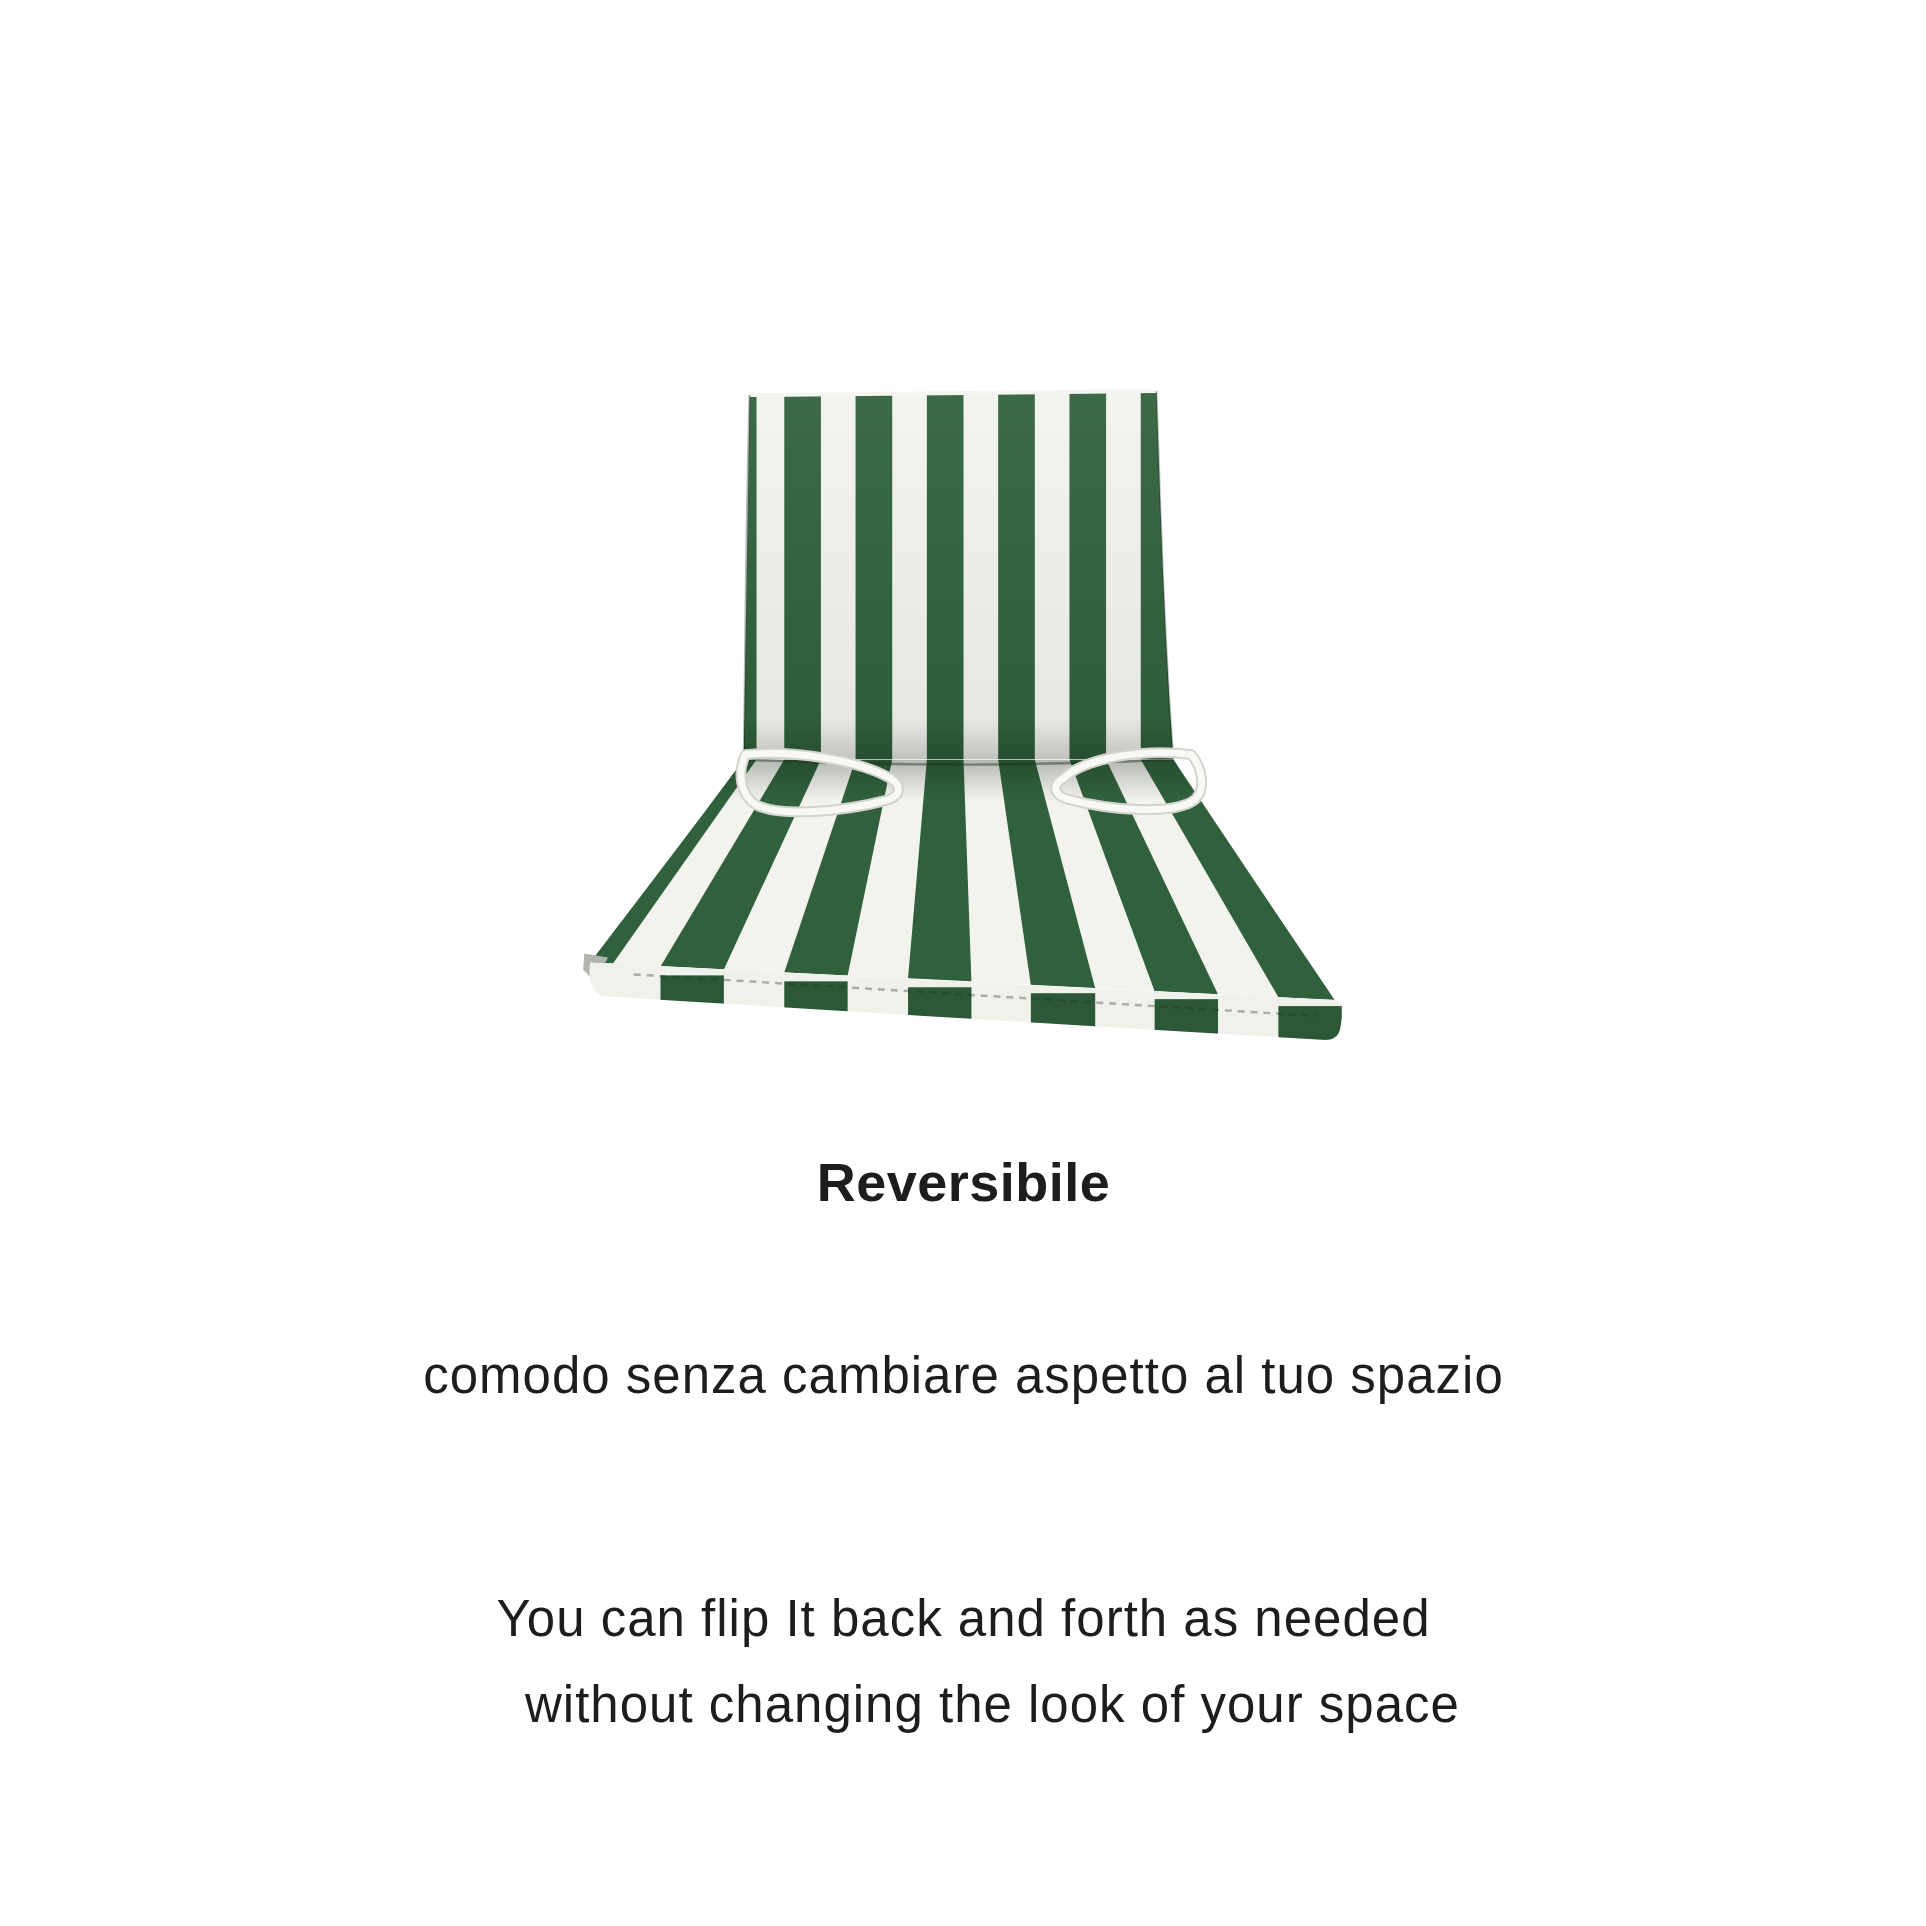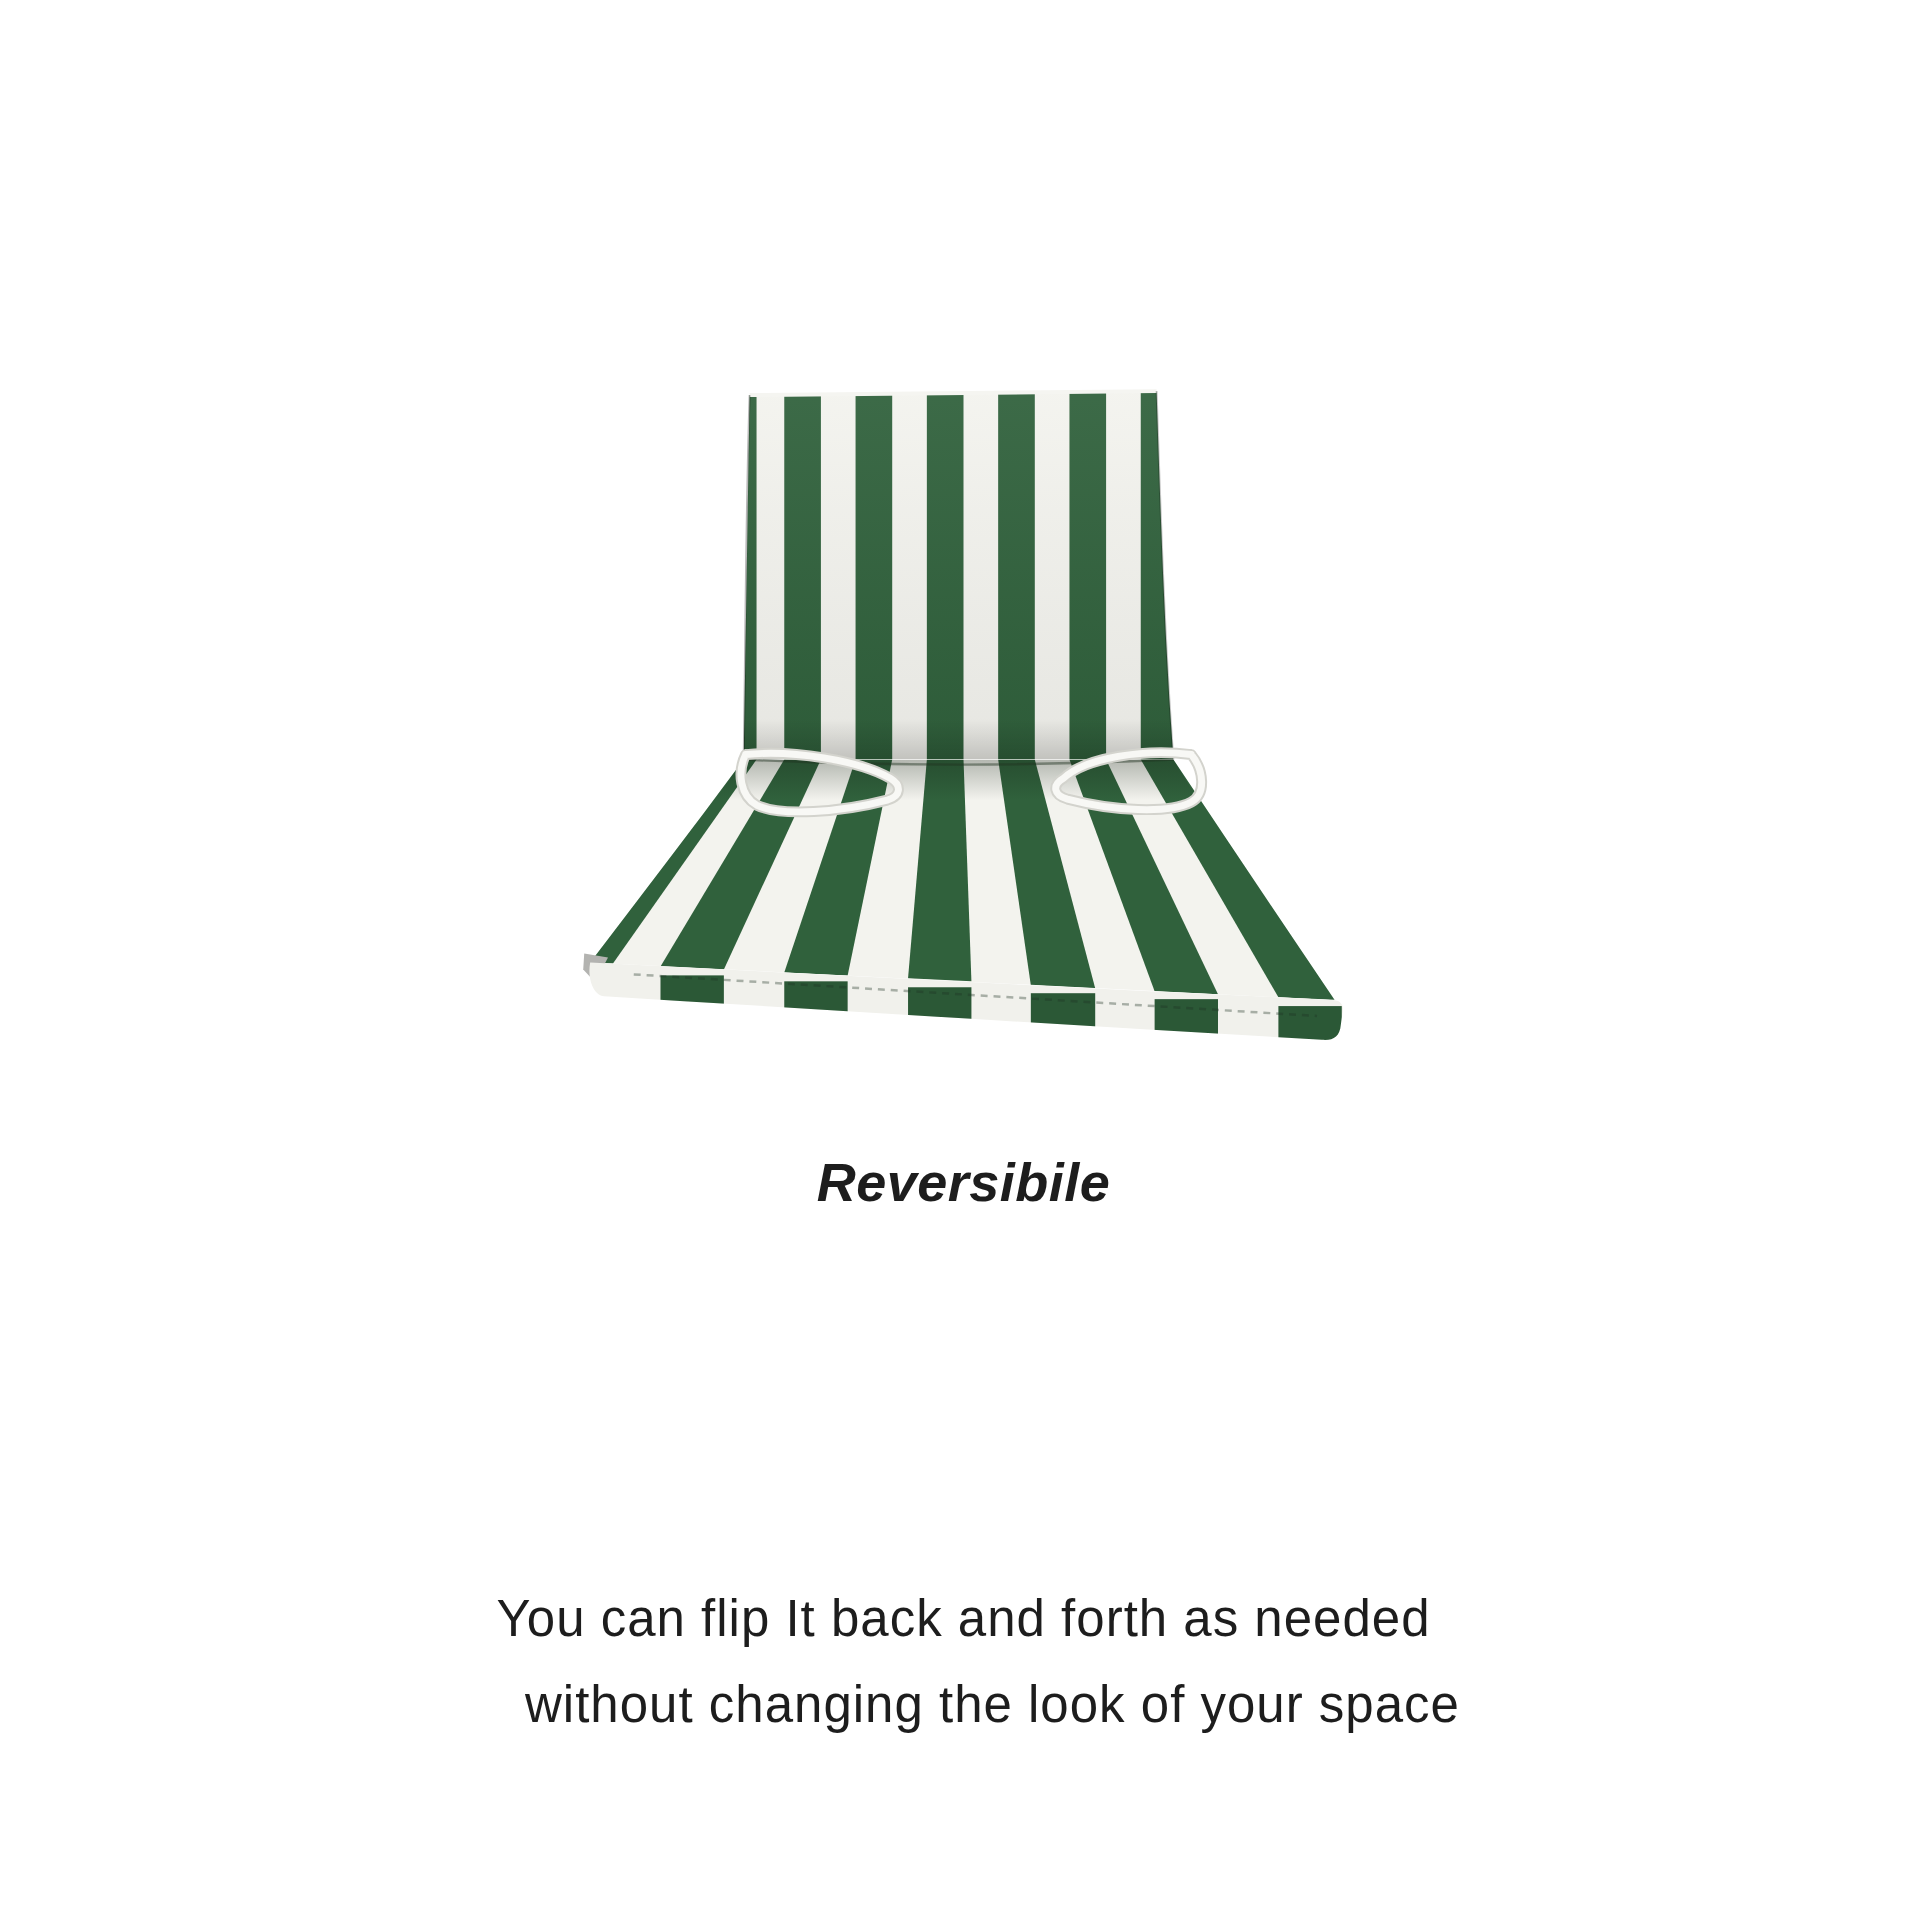--- a/index.html
+++ b/index.html
@@ -35,21 +35,20 @@
     left: 0;
     width: 100%;
     text-align: center;
     line-height: 63px;
     white-space: nowrap;
   }
   .txt-heading {
     font-size: 54px;
     font-weight: 700;
     letter-spacing: 0.5px;
-    font-style: italic;
   }
   .txt-body {
     font-size: 51px;
     font-weight: 300;
     letter-spacing: 1px;
   }
   .it-heading { top: 1151px; }
   .it-line1   { top: 1248px; }
   .it-line2   { top: 1344px; }
   .en-heading { top: 1493px; }
@@ -139,18 +138,19 @@
       <path class="cord-under" d="M753,762 C800,757 868,768 899,786 C911,793 910,804 896,808 C850,820 788,825 764,813 C748,804 744,780 753,762"></path>
       <path class="cord" d="M753,762 C800,757 868,768 899,786 C911,793 910,804 896,808 C850,820 788,825 764,813 C748,804 744,780 753,762"></path>
     </g>
     <g>
       <path class="cord-under" d="M1203,762 C1156,756 1096,765 1074,786 C1062,793 1064,803 1078,807 C1124,819 1180,822 1203,810 C1218,802 1216,778 1203,762"></path>
       <path class="cord" d="M1203,762 C1156,756 1096,765 1074,786 C1062,793 1064,803 1078,807 C1124,819 1180,822 1203,810 C1218,802 1216,778 1203,762"></path>
     </g>
   </svg>
 
   <div class="txt-line txt-heading it-heading">Reversibile</div>
+  <div class="txt-line txt-body it-line2">comodo senza cambiare aspetto al tuo spazio</div>
 
   <div class="txt-line txt-body en-line1">You can flip It back and forth as needed</div>
   <div class="txt-line txt-body en-line2">without changing the look of your space</div>
 
 </div>
 
 
 </body></html>

